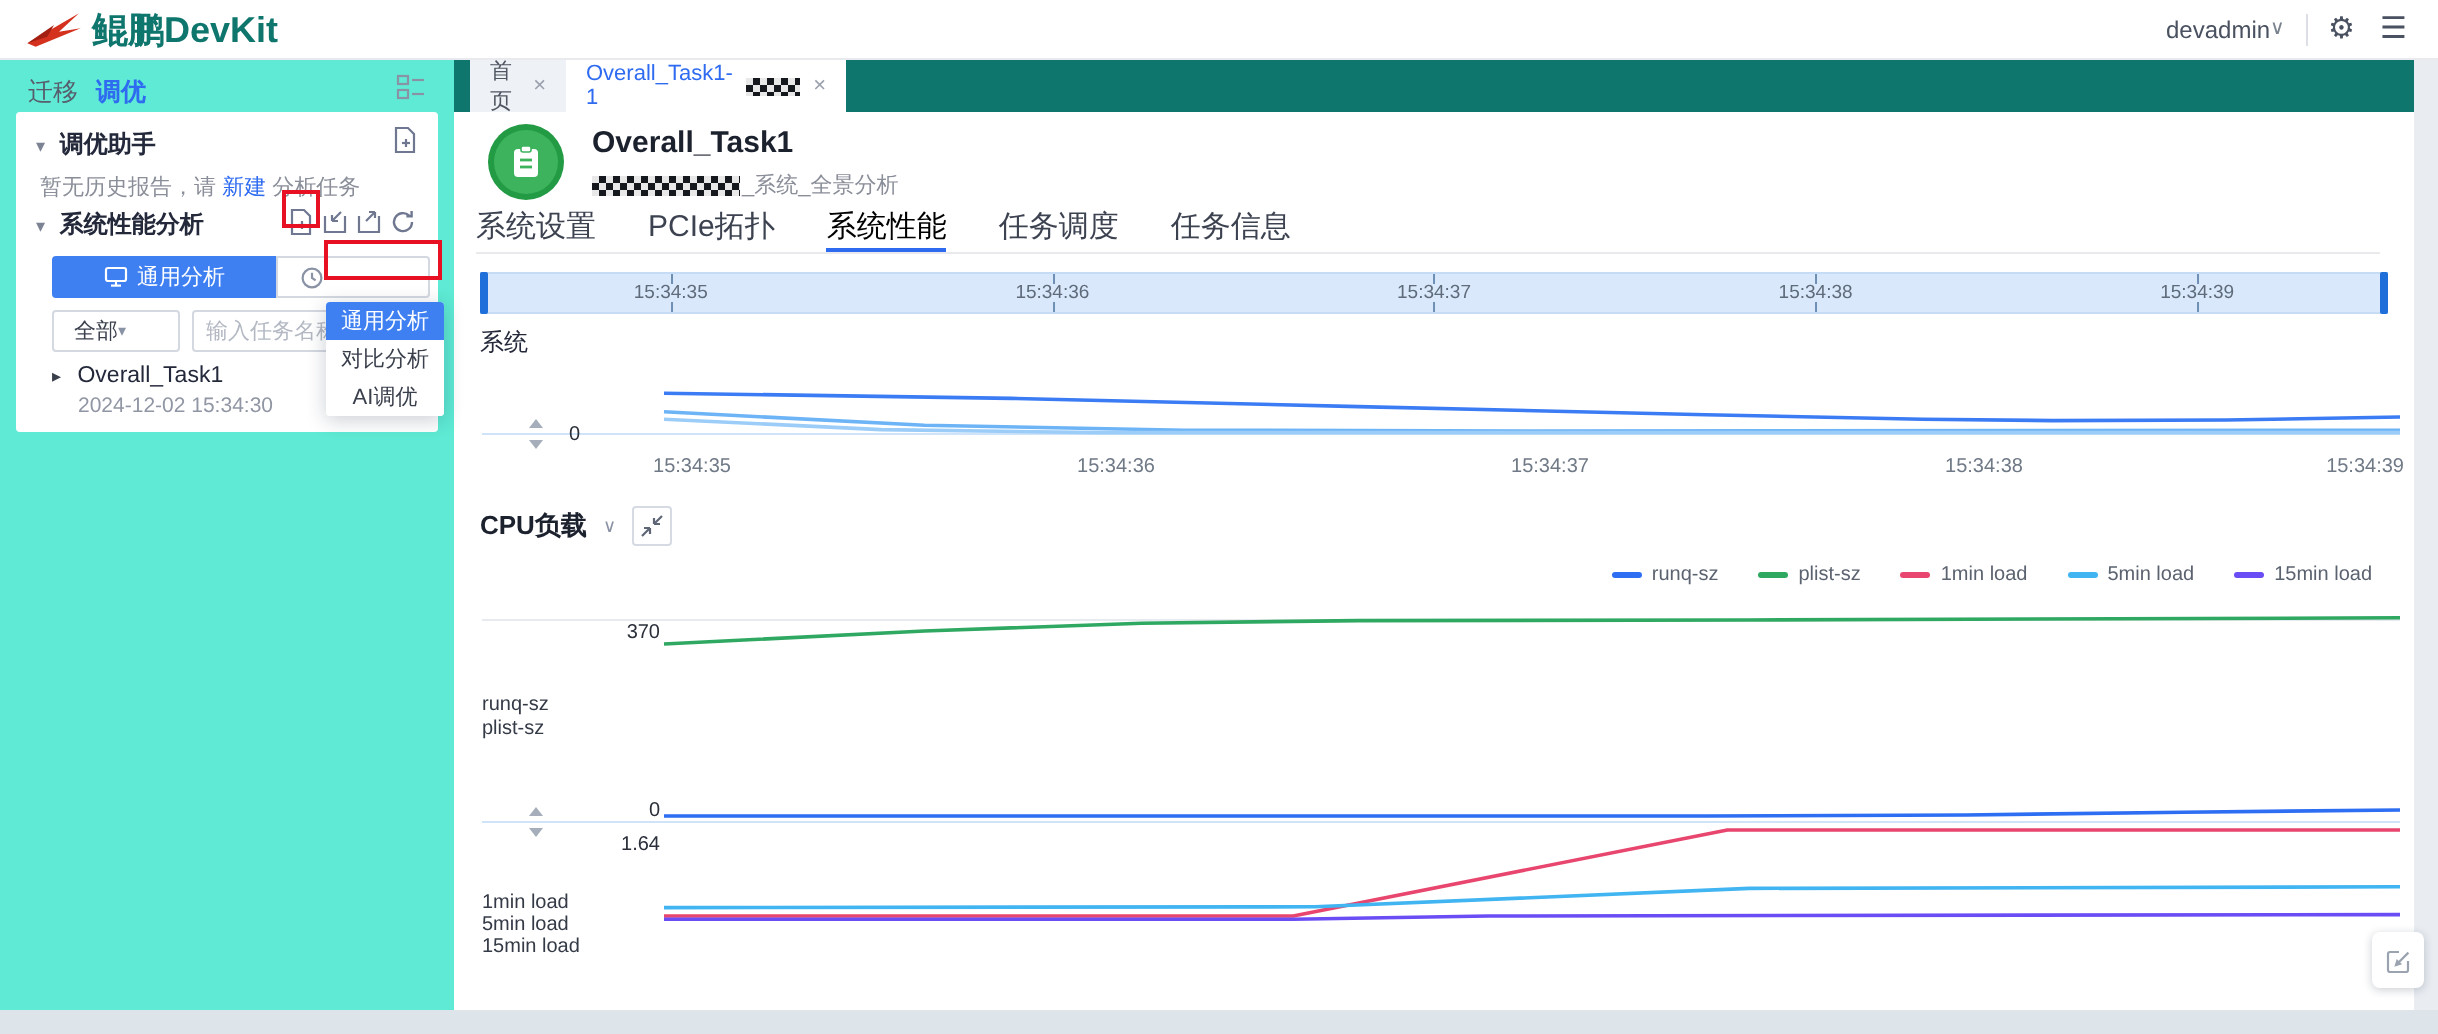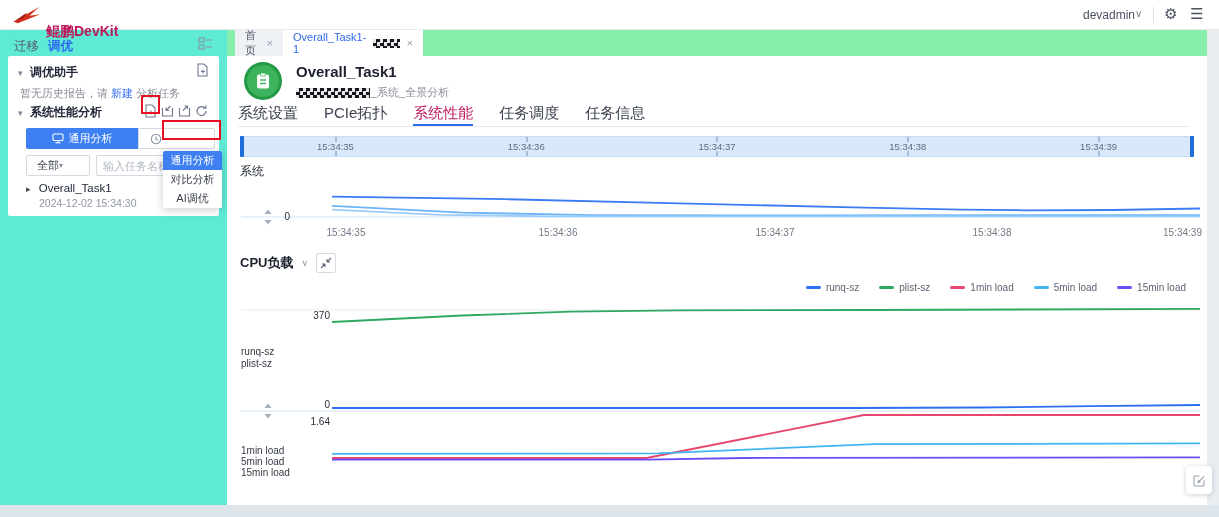--- a/index.html
+++ b/index.html
@@ -6,21 +6,21 @@
   html,body { background:#dfe5ea; }
   #app {
     position:relative; width:1219px; height:517px; overflow:hidden;
     background:#eef1f6; font-family:"Liberation Sans", sans-serif; color:#252b3a;
   }
   .abs { position:absolute; }
 
   
   .topbar { left:0; top:0; width:1219px; height:30px; background:#fff; border-bottom:1px solid #e9eaee; z-index:20; }
   .brand-logo { left:12px; top:4px; width:30px; height:22px; }
-  .brand-name { left:46px; top:23px; font-size:14px; font-weight:bold; color:#be185d; }
+  .brand-name { left:46px; top:3px; font-size:18px; font-weight:bold; color:#0f766e; }
   .user-name { left:1083px; top:8px; font-size:12px; color:#4a5160; }
   .user-caret { left:1135px; top:8px; font-size:10px; color:#7a828f; }
   .top-divider { left:1153px; top:7px; width:1px; height:16px; background:#dcdfe5; }
   .gear { left:1164px; top:5px; font-size:15px; color:#4a5160; }
   .hamburger { left:1190px; top:5px; font-size:15px; color:#4a5160; }
 
   
   .sidebar { left:0; top:30px; width:227px; height:511px; background:#5eead4; }
   .side-tab { top:8px; font-size:12.5px; }
   .side-tab.inactive { left:14px; color:#575d6c; }
@@ -64,21 +64,21 @@
     box-shadow:0 2px 10px rgba(20,30,60,.22); border-radius:2px; overflow:hidden;
   }
   .type-menu .item { height:19px; font-size:11px; color:#3a3f4c; display:flex; align-items:center; justify-content:center; background:#fff; }
   .type-menu .item.sel { background:#3e7ff2; color:#fff; }
 
   .annot { position:absolute; border:2px solid #e81123; z-index:60; pointer-events:none; }
   .annot1 { left:141px; top:95px; width:19px; height:19px; }
   .annot2 { left:162px; top:120px; width:59px; height:20px; }
 
   
-  .tabstrip { left:227px; top:30px; width:980px; height:26px; background:#86efac; }
+  .tabstrip { left:227px; top:30px; width:980px; height:26px; background:#0f766e; }
   .doc-tab { position:absolute; top:0; height:26px; display:flex; align-items:center; gap:7px; font-size:11px; padding:0 10px; }
   .doc-tab.home { left:8px; width:48px; background:#eef2f6; color:#4f5561; }
   .doc-tab.current { left:56px; width:140px; background:#fff; color:#2e6bf0; }
   .tab-close { color:#9aa0ad; font-size:11px; }
   .mask {
     display:inline-block; vertical-align:middle;
     background:repeating-conic-gradient(#15181d 0% 25%, #e8e8e8 0% 50%) 0 0/7px 7px;
   }
   .tab-mask { width:58px; height:9px; }
 
@@ -87,21 +87,21 @@
   .bottombar { left:0; top:505px; width:1219px; height:12px; background:#dde5eb; }
 
   .task-badge { left:17px; top:6px; width:38px; height:38px; border-radius:50%; background:#239a44; display:flex; align-items:center; justify-content:center; }
   .task-badge .inner { width:32px; height:32px; border-radius:50%; background:#3cb35c; display:flex; align-items:center; justify-content:center; }
   .page-title { left:69px; top:7px; font-size:15px; font-weight:bold; color:#1c212e; }
   .subtitle { left:69px; top:29px; font-size:11px; color:#8a8e99; display:flex; align-items:center; }
   .sub-mask { width:74px; height:10px; margin-right:1px; }
 
   .ctabs { left:11px; top:48px; height:22px; display:flex; gap:26px; font-size:15px; color:#3c4250; }
   .ctab { position:relative; padding-bottom:6px; cursor:pointer; }
-  .ctab.active { color:#be185d; }
+  .ctab.active { color:#000000; }
   .ctab.active::after { content:""; position:absolute; left:0; right:0; bottom:0; height:2px; background:#2e6bf0; }
   .ctabs-divider { left:11px; top:70px; width:952px; height:1px; background:#e8eaee; }
 
   .timeline { left:13px; top:80px; width:954px; height:21px; background:#d9e9fb; border-top:1px solid #c6dcf4; border-bottom:1px solid #c6dcf4; }
   .tl-handle { position:absolute; top:-1px; width:4px; height:21px; background:#1e6fd9; border-radius:1px; }
   .tl-tick { position:absolute; top:0; height:100%; transform:translateX(-50%); display:flex; align-items:center; }
   .tl-tick::before, .tl-tick::after { content:""; position:absolute; left:50%; width:1px; height:5px; background:#6f90b5; }
   .tl-tick::before { top:0; } .tl-tick::after { bottom:0; }
   .tl-label { font-size:9.5px; color:#5f6b7a; }
 

